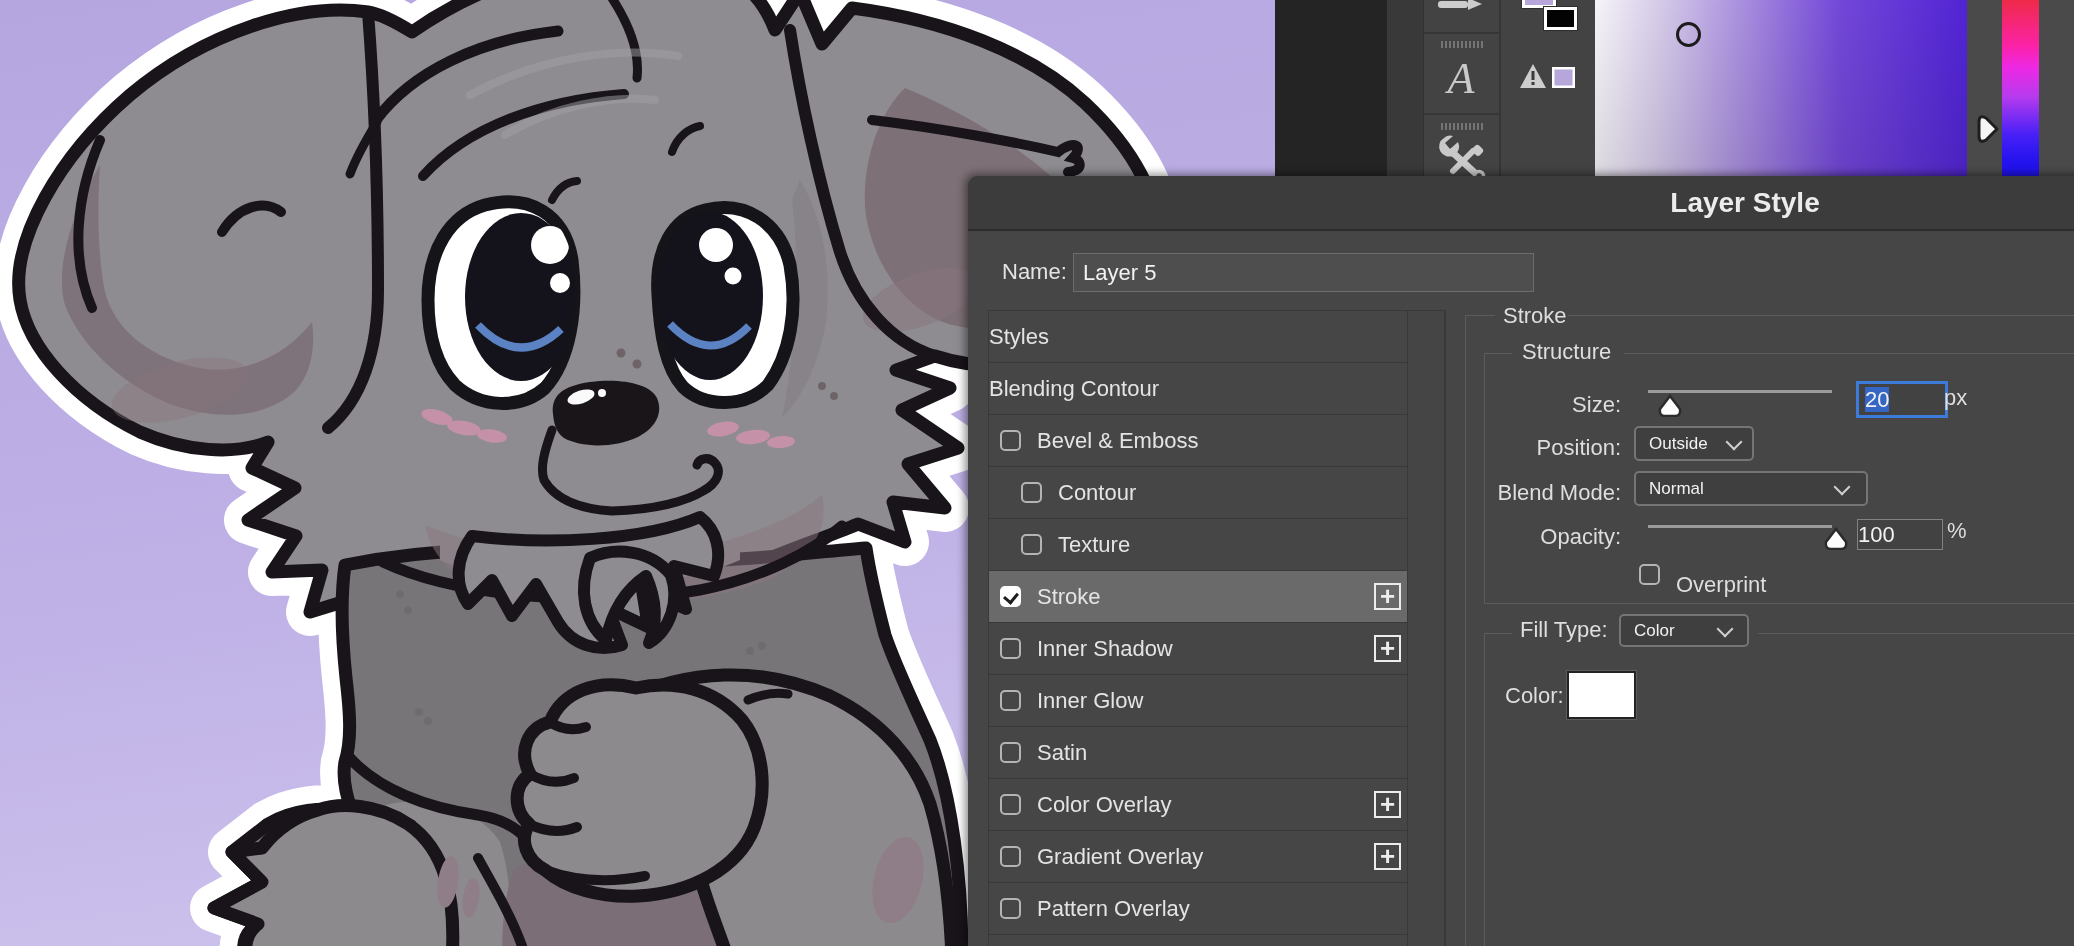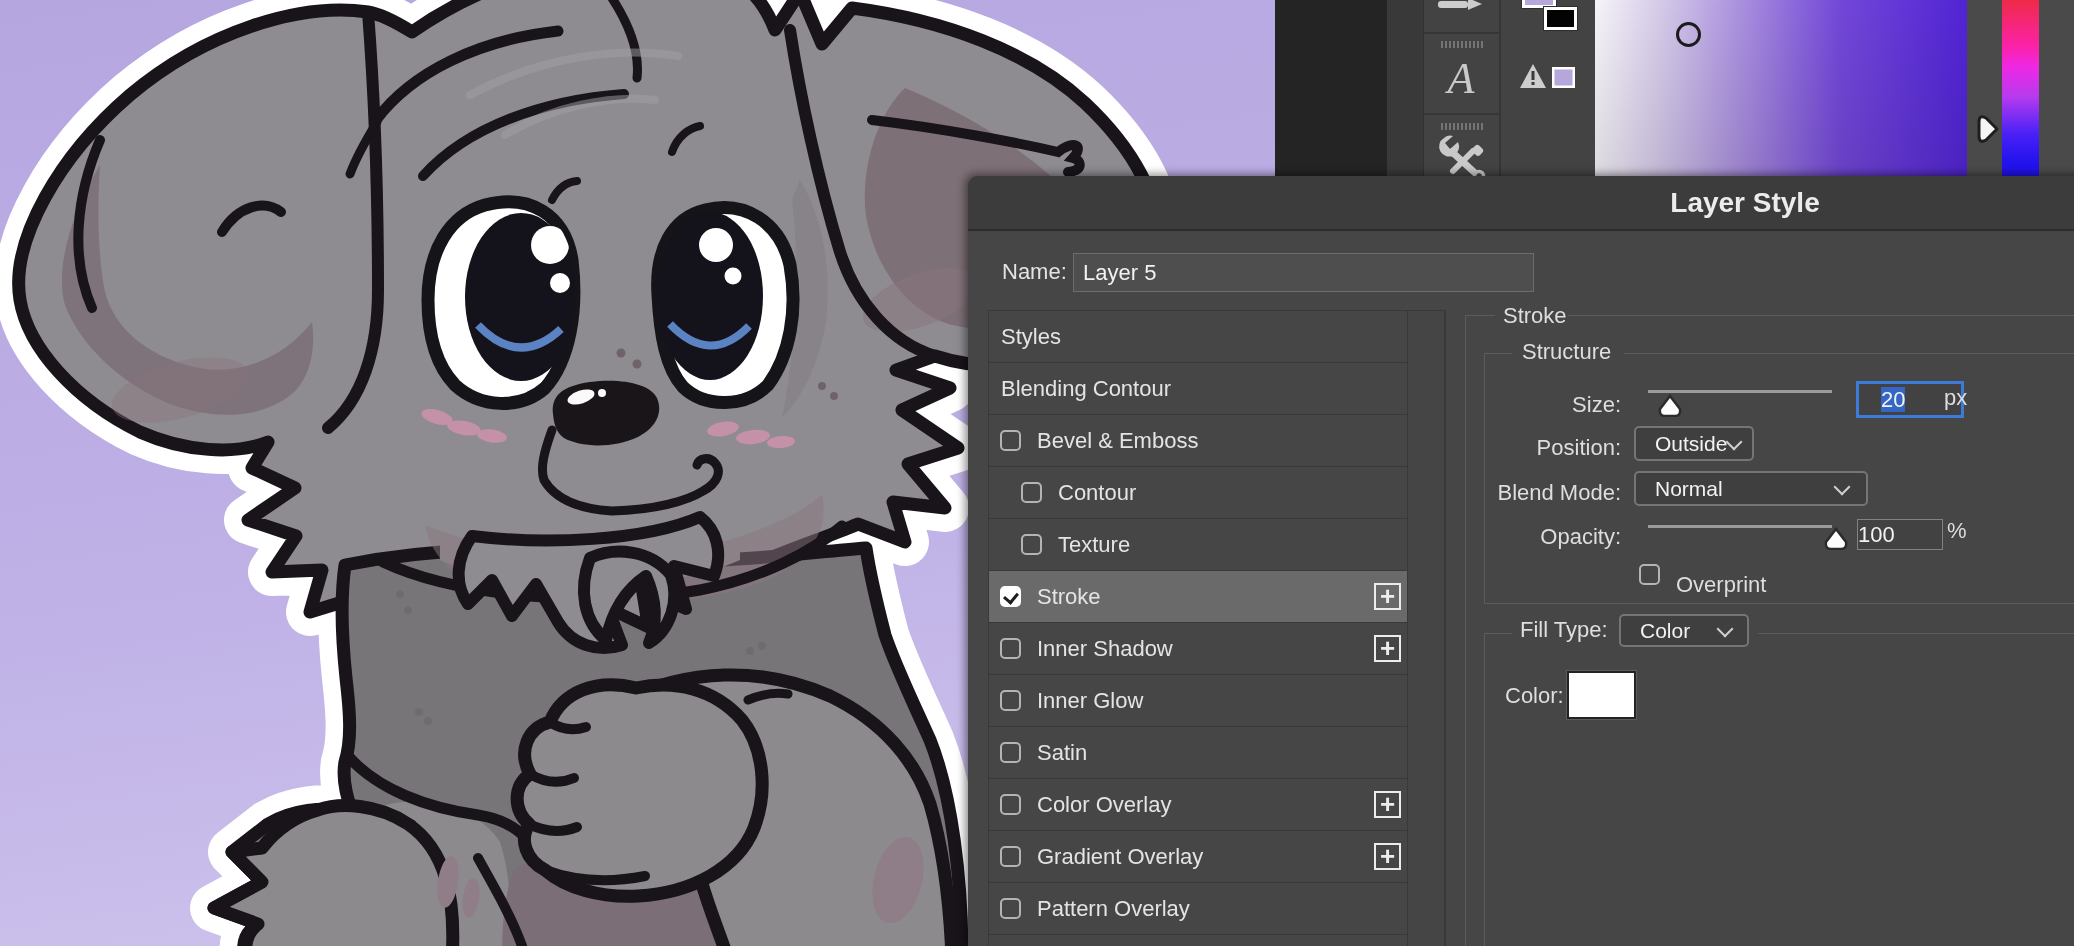--- a/index.html
+++ b/index.html
@@ -23,31 +23,31 @@
 .ninput{position:absolute;left:105px;top:77px;width:450px;height:37px;background:#4e4e4e;border:1px solid #6c6c6c;color:#f2f2f2;font-size:22px;line-height:37px;padding-left:9px}
 .list{position:absolute;left:20px;top:134px;width:455px;height:636px;background:#454545;border-top:1px solid #393939;border-left:1px solid #393939;border-right:2px solid #393939}
 .rows{position:absolute;left:0;top:0;width:418px;border-right:1px solid #393939;height:636px}
 .row{position:relative;height:51px;border-bottom:1px solid #393939;display:flex;align-items:center;font-size:22px;color:#e4e4e4;background:#464646}
 .row.sel{background:#6a6a6a}
 .cb{width:17px;height:17px;border:2px solid #b4b4b4;border-radius:5px;margin-left:11px;margin-right:16px;flex:0 0 auto}
 .cb.ind{margin-left:32px}
 .cb.on{background:#fff;border-color:#fff;position:relative}
 .cb.on:after{content:"";position:absolute;left:4px;top:2px;width:7px;height:10px;border:solid #1d1d1d;border-width:0 3px 3px 0;transform:rotate(40deg)}
 .plus{position:absolute;right:6px;top:50%;margin-top:-14px;width:23px;height:23px;border:2px solid #ececec;color:#ececec;font-size:26px;line-height:22px;text-align:center;font-weight:bold}
-.noind{margin-left:12px}
+.noind{}
 .fsline{position:absolute;background:#5c5c5c}
 .flabel{position:absolute;font-size:22px;color:#dedede}
 .rlabel{position:absolute;font-size:22px;color:#dedede;text-align:right;width:160px}
 .track{position:absolute;height:3px;background:#9b9b9b}
 .thumb{position:absolute;width:24px;height:23px}
 .valbox{position:absolute;width:84px;height:29px;background:#424242;border:1px solid #828282;color:#f2f2f2;font-size:22px;line-height:29px;}
-.valbox.focus{border:3px solid #3c7bd9;height:31px;width:80px;line-height:31px;padding-left:22px}
+.valbox.focus{border:3px solid #3c7bd9;height:31px;width:80px;line-height:31px;padding-left:6px}
 .hl{background:#3566c5}
 .dd{position:absolute;background:#3f3f3f;border:2px solid #757575;border-radius:5px;color:#f2f2f2;font-size:22px}
-.ddtx{position:absolute;left:19px;top:50%;transform:translateY(-50%);font-size:21px}
+.ddtx{position:absolute;left:13px;top:50%;transform:translateY(-50%);font-size:17px}
 .chev{position:absolute;top:50%;width:10px;height:10px;margin-top:-8px;border:solid #cfcfcf;border-width:0 2.5px 2.5px 0;transform:rotate(45deg)}
 .unit{position:absolute;font-size:22px;color:#dedede}
 .colorsw{position:absolute;left:599px;top:495px;width:65px;height:44px;background:#fff;border:2px solid #232323;outline:1px solid #5c5c5c}
 </style>
 </head>
 <body>
 <div class="stage">
   <div class="canvas">
     <svg id="koala" width="1275" height="946" viewBox="0 0 1275 946">
       <defs>

